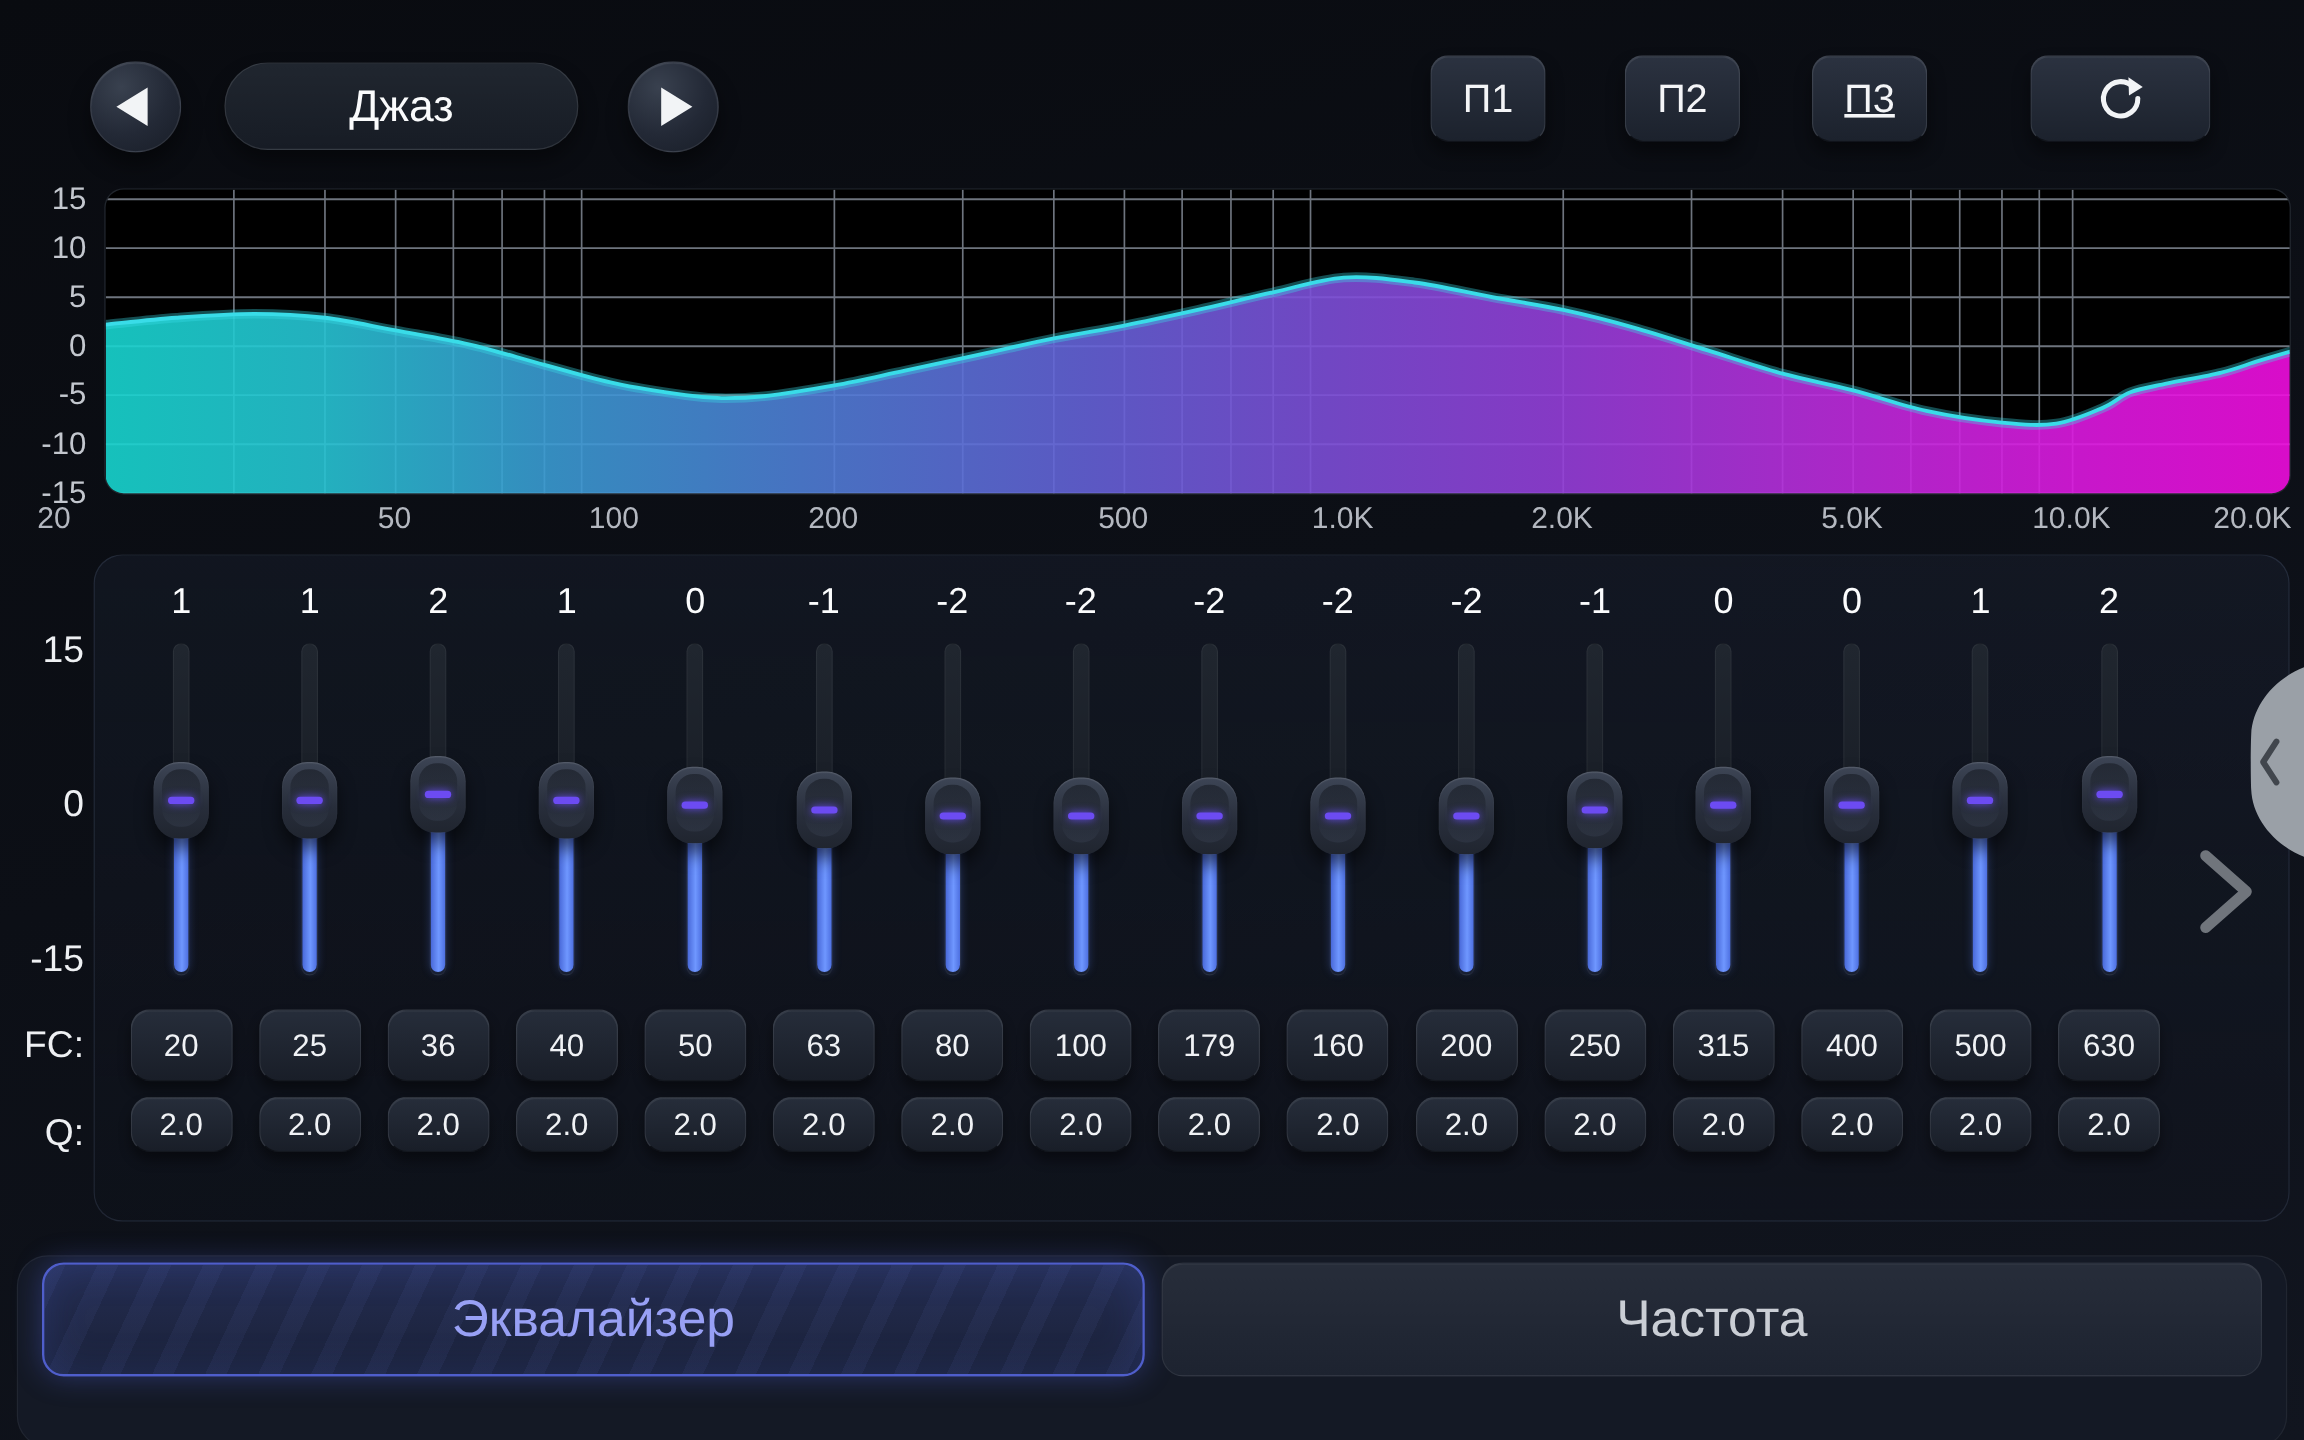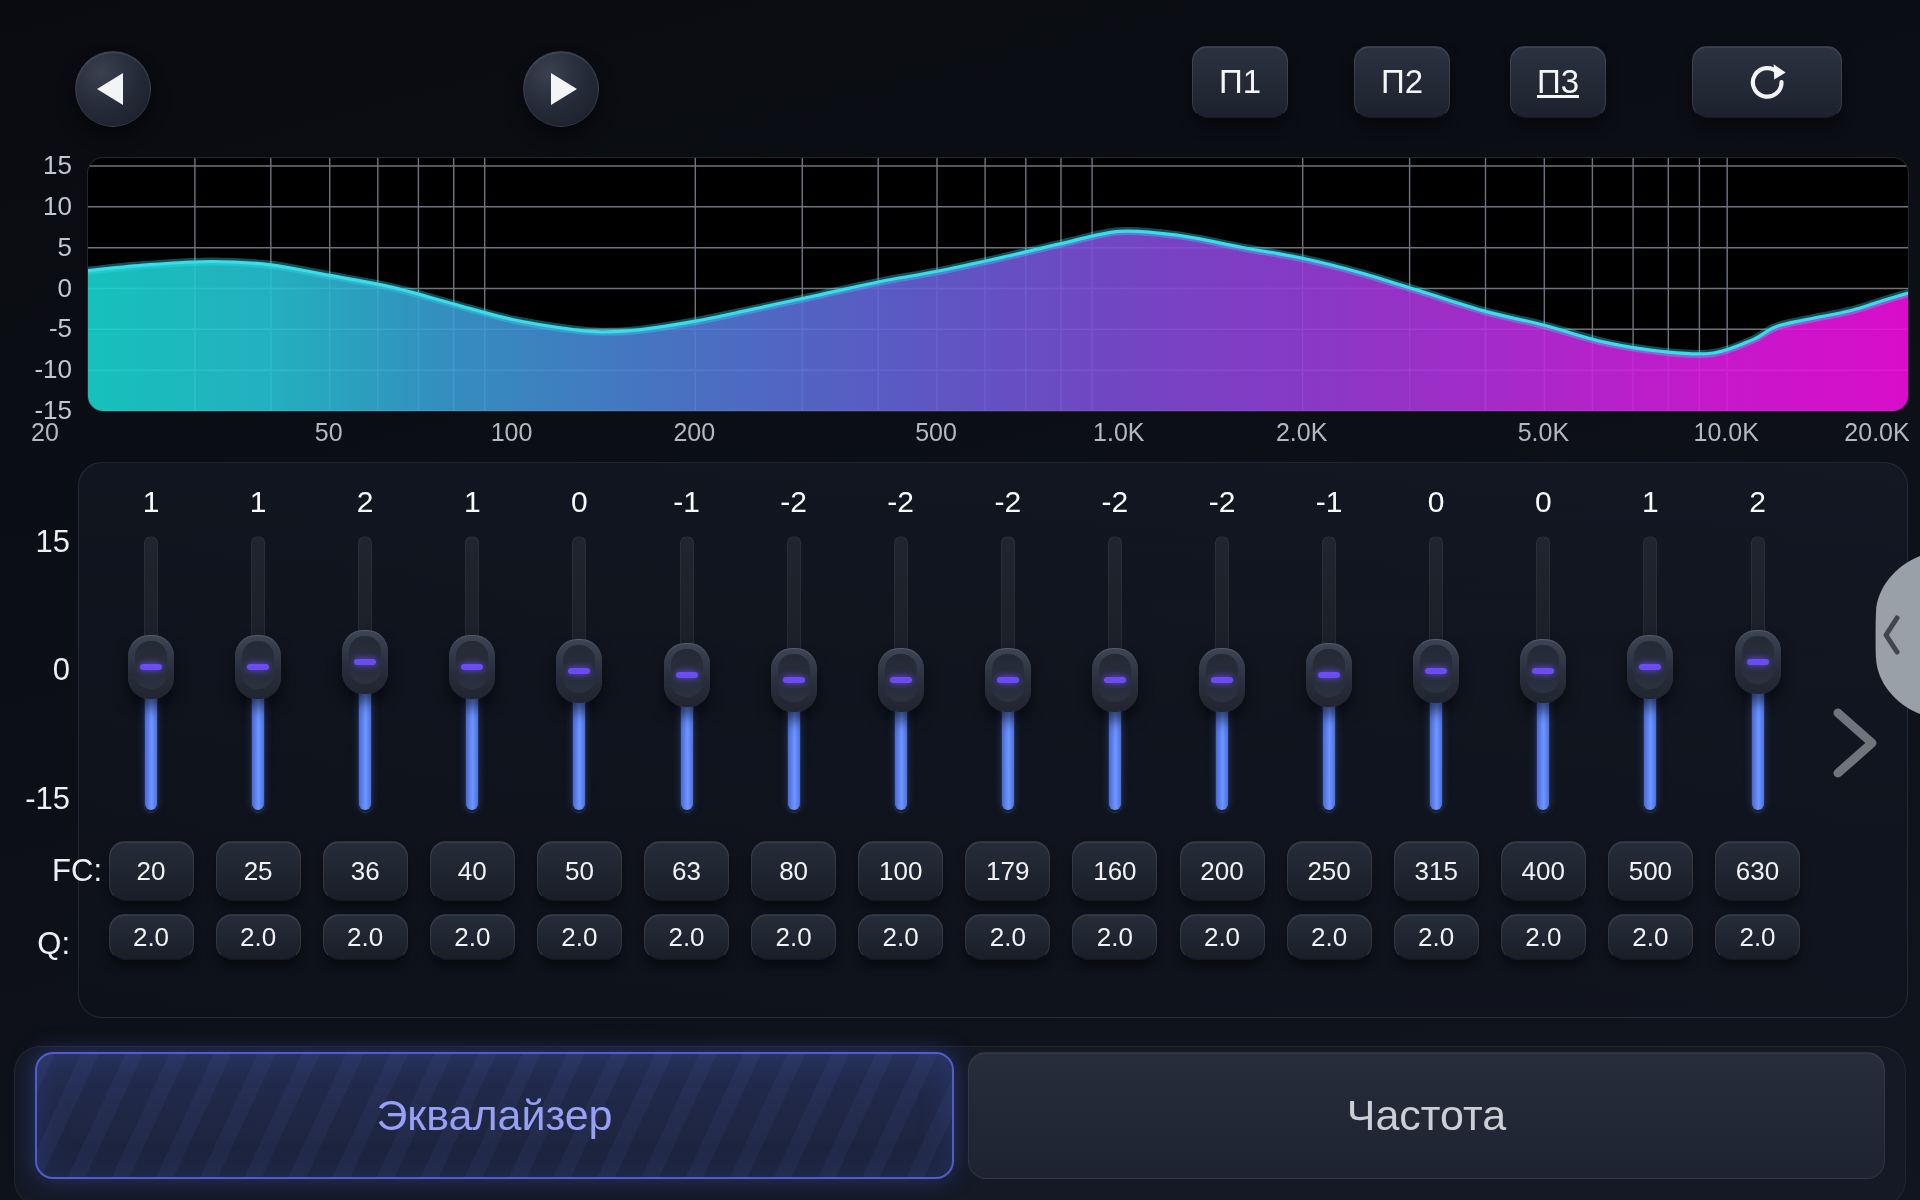--- a/index.html
+++ b/index.html
@@ -80,21 +80,21 @@
   .chip.fc{top:378px;height:60px;}
   .chip.q{top:451px;height:46px;}
   .side-label{position:absolute;left:0;width:70px;text-align:right;font-size:31px;color:#eef0f3;}
   
   .tabbar{
     position:absolute;left:14px;top:1046px;width:1892px;height:160px;border-radius:26px;
     background:#141925;border:1px solid rgba(255,255,255,.06);
     display:flex;gap:14px;padding:5px 20px 0 20px;box-sizing:border-box;
   }
   .tab{
-    flex:1;height:127px;border-radius:18px;border:1px solid rgba(255,255,255,.07);
+    flex:1;height:95px;border-radius:18px;border:1px solid rgba(255,255,255,.07);
     background:linear-gradient(180deg,#272d3a 0%,#1d2330 100%);
     color:#caced5;font-size:43px;display:flex;align-items:center;justify-content:center;cursor:pointer;
     font-family:"Liberation Sans","DejaVu Sans",sans-serif;
     box-shadow:inset 0 1px 0 rgba(255,255,255,.05);
   }
   .tab.active{
     background:
       repeating-linear-gradient(115deg,rgba(130,150,255,.055) 0 16px,rgba(0,0,0,0) 16px 40px),
       linear-gradient(180deg,#242d52 0%,#1a2138 100%);
     border:2px solid #4f5ecb;
@@ -105,20 +105,23 @@
   .expand-chevron{position:absolute;left:1824px;top:705px;cursor:pointer;}
 </style>
 </head>
 <body>
 
 <div id="app">
 
   <button class="circle-btn" style="left:75px;top:51px;">
     <span class="tri-left"></span>
   </button>
+  <div class="pill">
+    <span>Джаз</span>
+  </div>
   <button class="circle-btn" style="left:523px;top:51px;">
     <span class="tri-right"></span>
   </button>
   <div id="preset-buttons">
       <button class="preset-btn" style="left: 1192px;">П1</button>
       <button class="preset-btn" style="left: 1354px;">П2</button>
       <button class="preset-btn" style="left: 1510px; text-decoration: underline;">П3</button>
     </div>
   <button class="reset-btn" style="left:1692px;">
     <svg width="42" height="42" viewBox="0 0 44 44">
@@ -377,21 +380,21 @@
         <div class="thumb" style="left: 30.5px; top: 167.4px;">
           <span class="dash" style="background: rgb(108, 75, 242);"></span>
         </div>
         <button class="chip fc">630</button>
         <button class="chip q">2.0</button>
       </div>
     </div>
   <div class="side-label" style="top:524px;">15</div>
   <div class="side-label" style="top:652px;">0</div>
   <div class="side-label" style="top:781px;">-15</div>
-  <div class="side-label" style="top:853px;margin-left:32px;">FC:</div>
+  <div class="side-label" style="top:853px;">FC:</div>
   <div class="side-label" style="top:926px;">Q:</div>
 
   <svg class="pull-tab" width="75" height="170">
     <path d="M75,6 C50,16 32,38 31,62 C30.5,72 30.5,98 31,108 C32,132 50,154 75,164 Z" fill="#9aa0a7"></path>
     <polyline points="52,68 41,85 52,102" fill="none" stroke="#41464d" stroke-width="5" stroke-linecap="round" stroke-linejoin="round"></polyline>
   </svg>
   <svg class="expand-chevron" width="64" height="76">
     <polyline points="14,8 48,38 14,68" fill="none" stroke="#70757c" stroke-width="9" stroke-linecap="round" stroke-linejoin="round"></polyline>
   </svg>
 

